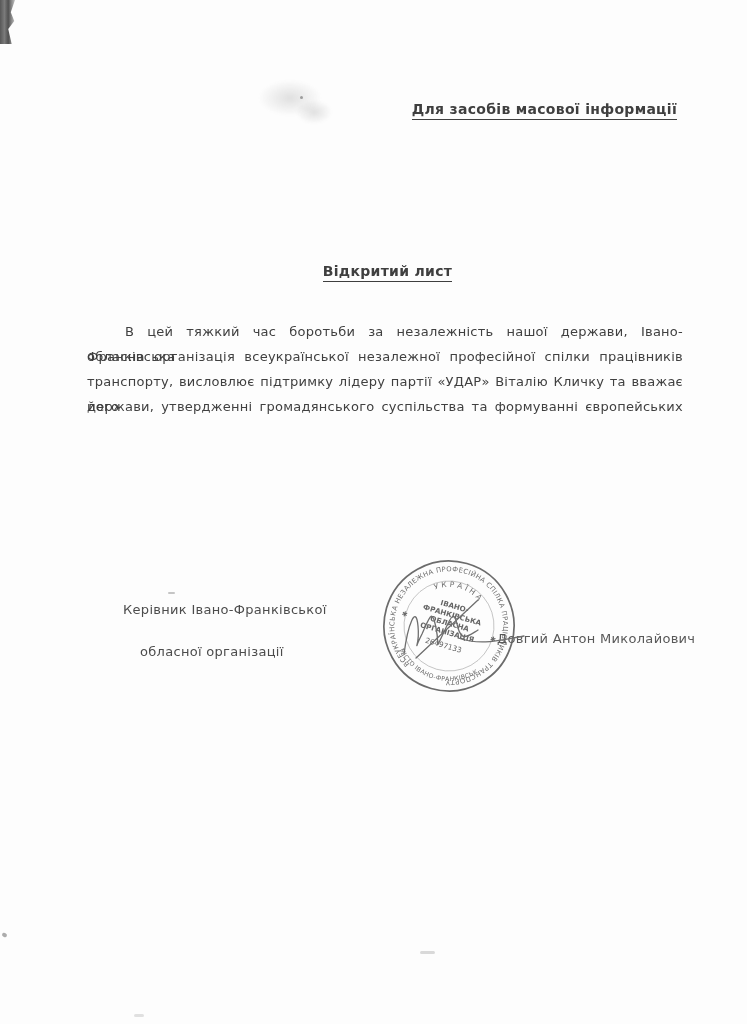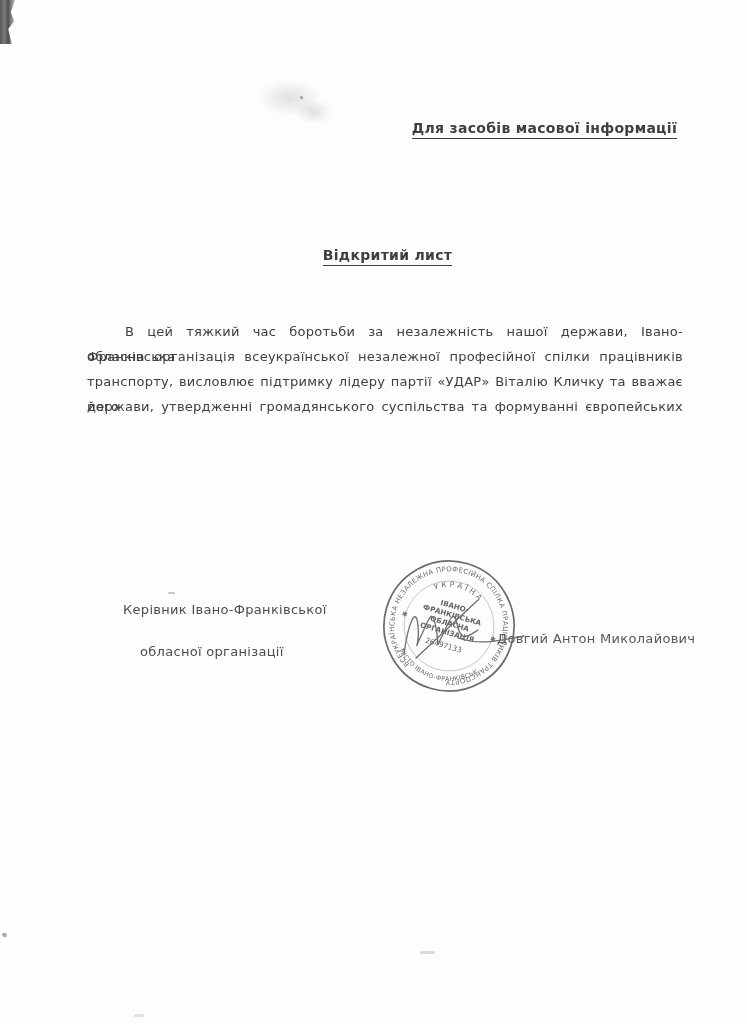--- a/index.html
+++ b/index.html
@@ -30,25 +30,25 @@
   .smudge.s2{left:290px;top:96px;width:48px;height:32px;}
   .speck{position:absolute;background:#5c5c5c;border-radius:2px;}
   .speck.d1{left:300px;top:96px;width:3px;height:3px;opacity:.55;}
   .speck.d2{left:168px;top:592px;width:7px;height:2px;opacity:.35;}
   .speck.d3{left:420px;top:951px;width:15px;height:3px;opacity:.22;border-radius:3px;}
   .speck.d4{left:2px;top:933px;width:5px;height:4px;opacity:.5;transform:rotate(28deg);}
   .speck.d5{left:134px;top:1014px;width:10px;height:3px;opacity:.18;}
 
   
   .recipient{
-    position:absolute;top:120px;right:70px;
+    position:absolute;top:101px;right:70px;
     font-size:14px;font-weight:bold;color:#3f3f3f;letter-spacing:.3px;
   }
   .doc-title-wrap{
-    position:absolute;top:245px;left:0;width:100%;text-align:center;
+    position:absolute;top:261px;left:0;width:100%;text-align:center;
   }
   .doc-title{
     display:inline-block;transform:translateX(14px);
     font-size:14px;font-weight:bold;color:#3f3f3f;letter-spacing:.3px;
   }
   .u{border-bottom:1.5px solid currentColor;padding-bottom:2px;}
 
   .body-text{
     position:absolute;left:87px;top:319px;width:596px;
     font-size:13px;line-height:25px;color:#404040;letter-spacing:.25px;

